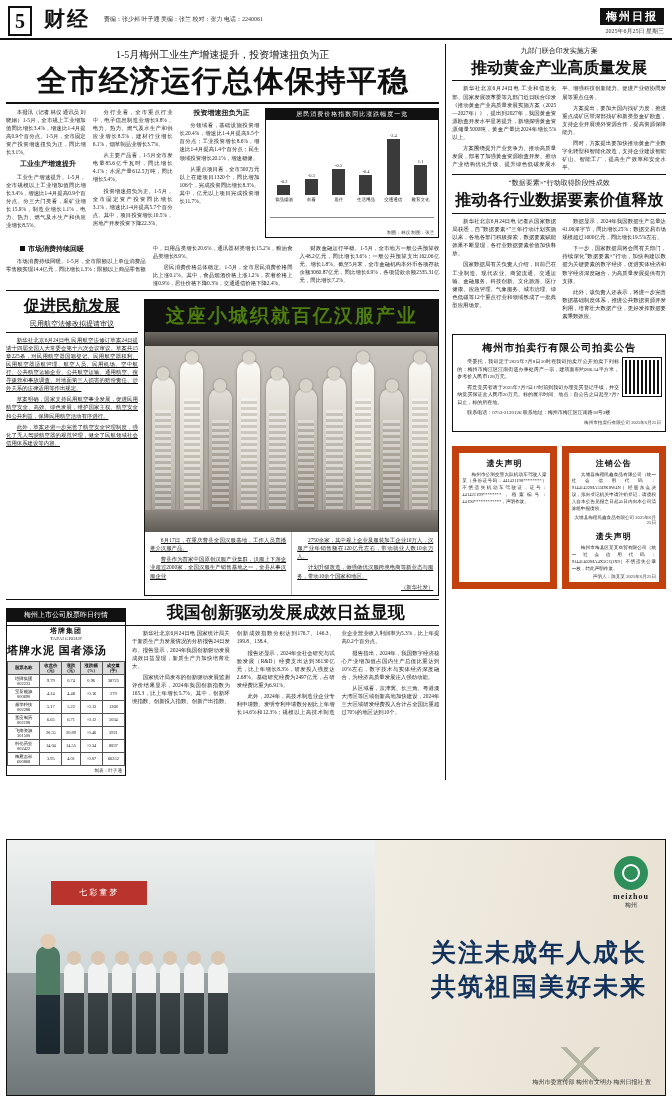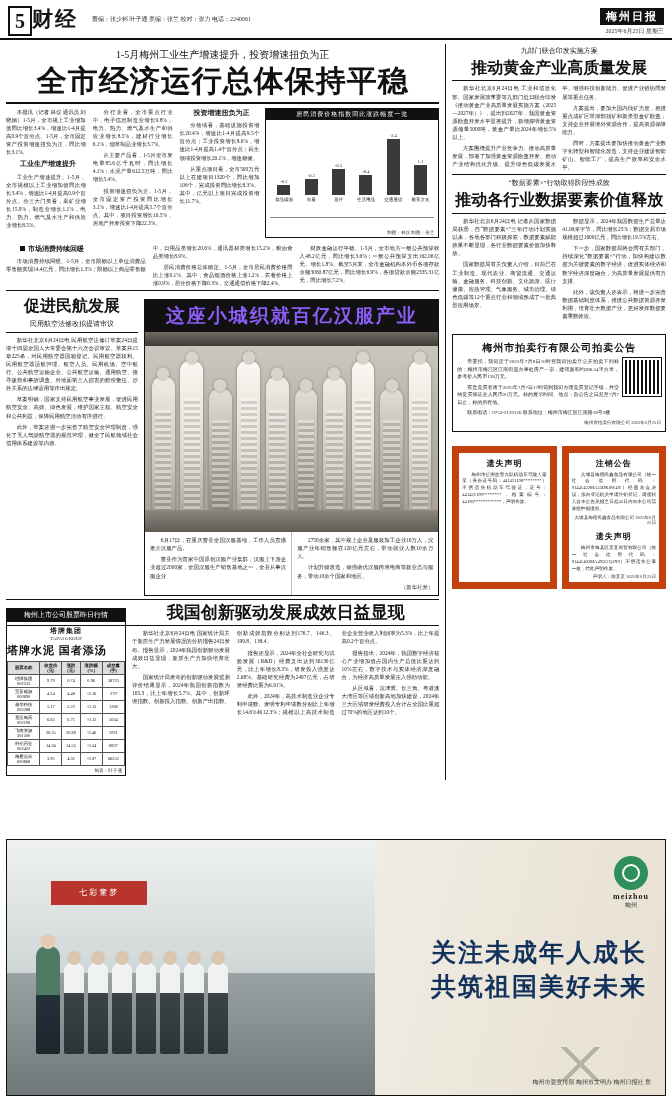--- a/index.html
+++ b/index.html
@@ -2,21 +2,21 @@
 <html><head>
 <meta charset="utf-8">
 <style>
   html,body{margin:0;padding:0;background:#ffffff;}
   body{width:672px;height:1100px;font-family:"Liberation Serif",serif;color:#111;overflow:hidden;position:relative;}
   .page{width:672px;height:1100px;position:relative;background:#fff;}
 
   
   .masthead{display:flex;align-items:flex-start;padding:6px 8px 2px 8px;border-bottom:2px solid #111;}
   .pagenum{border:2px solid #111;font-size:20px;font-weight:bold;padding:0 5px;line-height:26px;height:26px;}
-  .section-title{font-size:21px;font-weight:bold;margin-left:0;letter-spacing:2px;line-height:26px;text-align:right;}
+  .section-title{font-size:21px;font-weight:bold;margin-left:12px;letter-spacing:2px;line-height:26px;text-align:right;}
   .masthead-credits{font-size:6px;color:#333;margin-left:14px;line-height:26px;white-space:nowrap;}
   .paper-brand{margin-left:auto;text-align:right;}
   .paper-name{background:#111;color:#fff;font-size:11px;font-weight:bold;padding:1px 6px;letter-spacing:2px;display:inline-block;}
   .paper-date{font-size:6px;color:#333;margin-top:2px;}
 
   
   .cols{display:flex;padding:4px 6px 0 6px;}
   .colL{width:438px;padding-right:6px;border-right:1px solid #111;}
   .colR{width:216px;padding-left:6px;}
 
@@ -47,21 +47,21 @@
   .bar-wrap{display:flex;flex-direction:column;align-items:center;width:16%;}
   .bar{width:13px;background:#3a3a3a;}
   .bar-val{font-size:4.5px;color:#222;margin-bottom:1px;}
   .bar-lbl{font-size:4.5px;color:#222;margin-top:2px;}
   .chart-note{font-size:4.6px;text-align:right;padding:0 4px 2px;color:#333;}
   .subhead-inline{font-size:7px;font-weight:bold;margin:3px 0 2px;}
   .sq{display:inline-block;width:5px;height:5px;background:#111;margin-right:3px;}
 
   
   .feature{border:1px solid #111;margin-top:5px;}
-  .feature-title{background:#111;color:#8b5cf6;font-size:19px;font-weight:bold;text-align:center;letter-spacing:2px;padding:3px 0;}
+  .feature-title{background:#111;color:#4d7c0f;font-size:19px;font-weight:bold;text-align:center;letter-spacing:2px;padding:3px 0;}
   .photo{height:200px;position:relative;overflow:hidden;background:linear-gradient(180deg,#cfcbc4 0%,#b9b4ab 40%,#a7a199 100%);}
   .mannequins{position:absolute;inset:0;display:flex;align-items:flex-end;justify-content:space-around;padding:0 4px;}
   .mq{width:8%;height:78%;background:linear-gradient(180deg,#efece6,#c9c4ba 60%,#8f8a82);border-radius:26px 26px 6px 6px;position:relative;box-shadow:0 0 3px rgba(0,0,0,.35);}
   .mq:nth-child(2n){height:86%;background:linear-gradient(180deg,#fbf9f4,#ddd8cd 55%,#9d978d);}
   .mq:nth-child(3n){height:72%;background:linear-gradient(180deg,#e2ded6,#b3ada2 55%,#837d74);}
   .mq::before{content:"";position:absolute;top:-9px;left:50%;transform:translateX(-50%);width:13px;height:13px;border-radius:50%;background:#d8d3c9;box-shadow:0 0 2px rgba(0,0,0,.4);}
   .mq::after{content:"";position:absolute;left:14%;right:14%;top:22%;bottom:6%;background:repeating-linear-gradient(180deg,rgba(255,255,255,.33) 0 3px,rgba(90,85,78,.18) 3px 6px);}
   .photo-rail{position:absolute;top:0;left:0;right:0;height:14px;background:linear-gradient(180deg,#6f6a63,#3f3b36);}
   .photo-floor{position:absolute;bottom:0;left:0;right:0;height:22px;background:linear-gradient(180deg,#8d8780,#5f5a54);}
   .feature-cap{display:flex;}
@@ -202,21 +202,21 @@
 
       <div class="body-cols" style="column-count:3;margin-top:2px;">
         <p class="subhead-inline"><span class="sq"></span><span>市场消费持续回暖</span></p>
         <p>市场消费持续回暖。1-5月，全市限额以上单位消费品零售额实现14.4亿元，同比增长1.3%；限额以上商品零售额中，日用品类增长20.6%，通讯器材类增长15.2%，粮油食品类增长8.9%。</p>
         <p>居民消费价格总体稳定。1-5月，全市居民消费价格同比上涨0.1%。其中，食品烟酒价格上涨1.2%，衣着价格上涨0.9%，居住价格下降0.3%，交通通信价格下降2.4%。</p>
         <p>财政金融运行平稳。1-5月，全市地方一般公共预算收入48.2亿元，同比增长3.6%；一般公共预算支出162.06亿元。增长1.8%。截至5月末，全市金融机构本外币各项存款余额3060.87亿元，同比增长6.9%，各项贷款余额2335.31亿元，同比增长7.2%。</p>
       </div>
 
       <div class="rule"></div>
 
-      <div style="display:flex;gap:6px;">
+      <div style="display:flex;gap:6px;text-decoration:underline;">
         <div style="width:132px;">
           <div class="h2">促进民航发展</div>
           <div class="kicker-s">民用航空法修改拟提请审议</div>
           <div class="rule"></div>
           <div class="body-cols one">
             <p>新华社北京6月24日电  民用航空法修订草案24日提请十四届全国人大常委会第十六次会议审议。草案共15章225条，对民用航空器国籍登记、民用航空器权利、民用航空器适航管理、航空人员、民用机场、空中航行、公共航空运输企业、公共航空运输、通用航空、搜寻援救和事故调查、对地面第三人损害的赔偿责任、涉外关系的法律适用等作出规定。</p>
             <p>草案明确，国家支持民用航空事业发展，促进民用航空安全、高效、绿色发展，维护国家主权、航空安全和公共利益，保障民用航空活动有序进行。</p>
             <p>此外，草案还进一步完善了航空安全管理制度，强化了无人驾驶航空器的规范管理，健全了民航领域社会信用体系建设等内容。</p>
           </div>
         </div>

